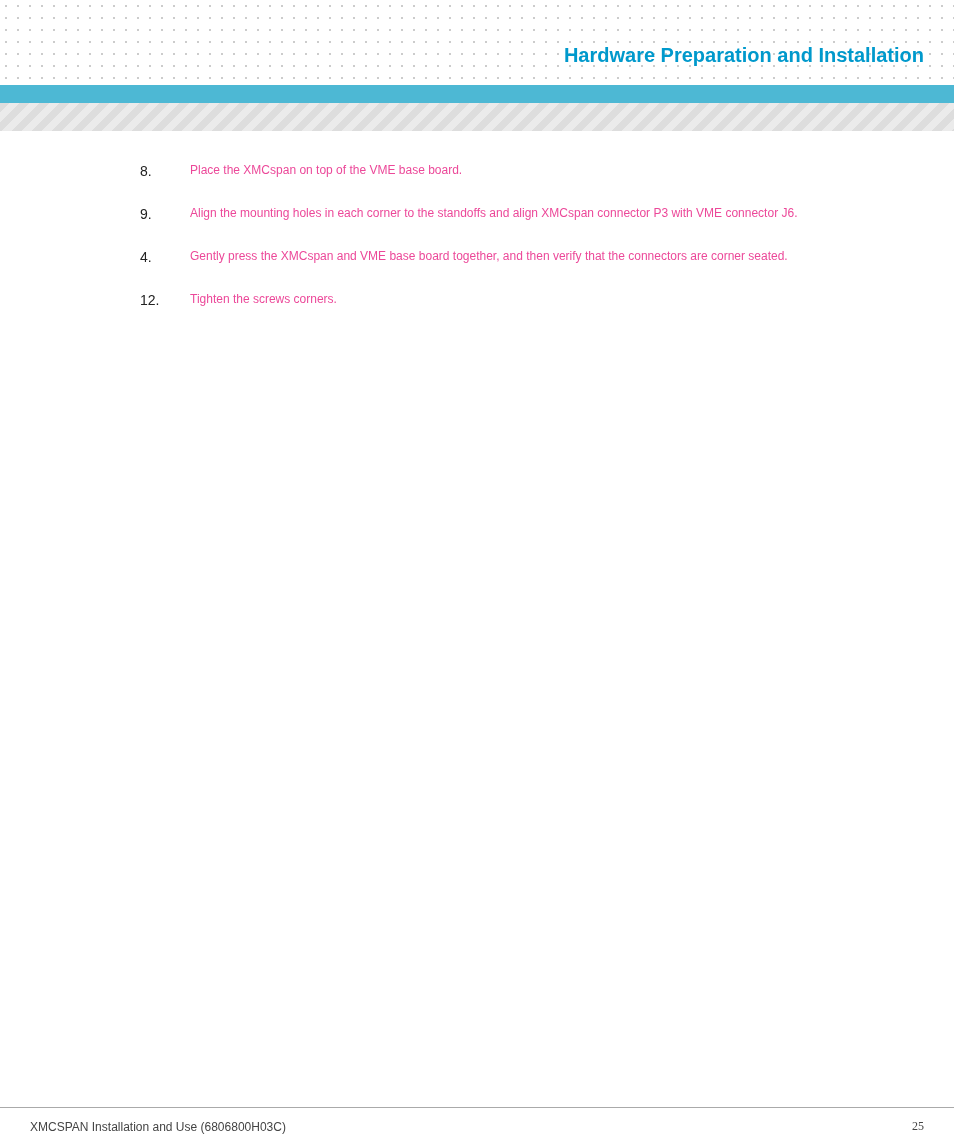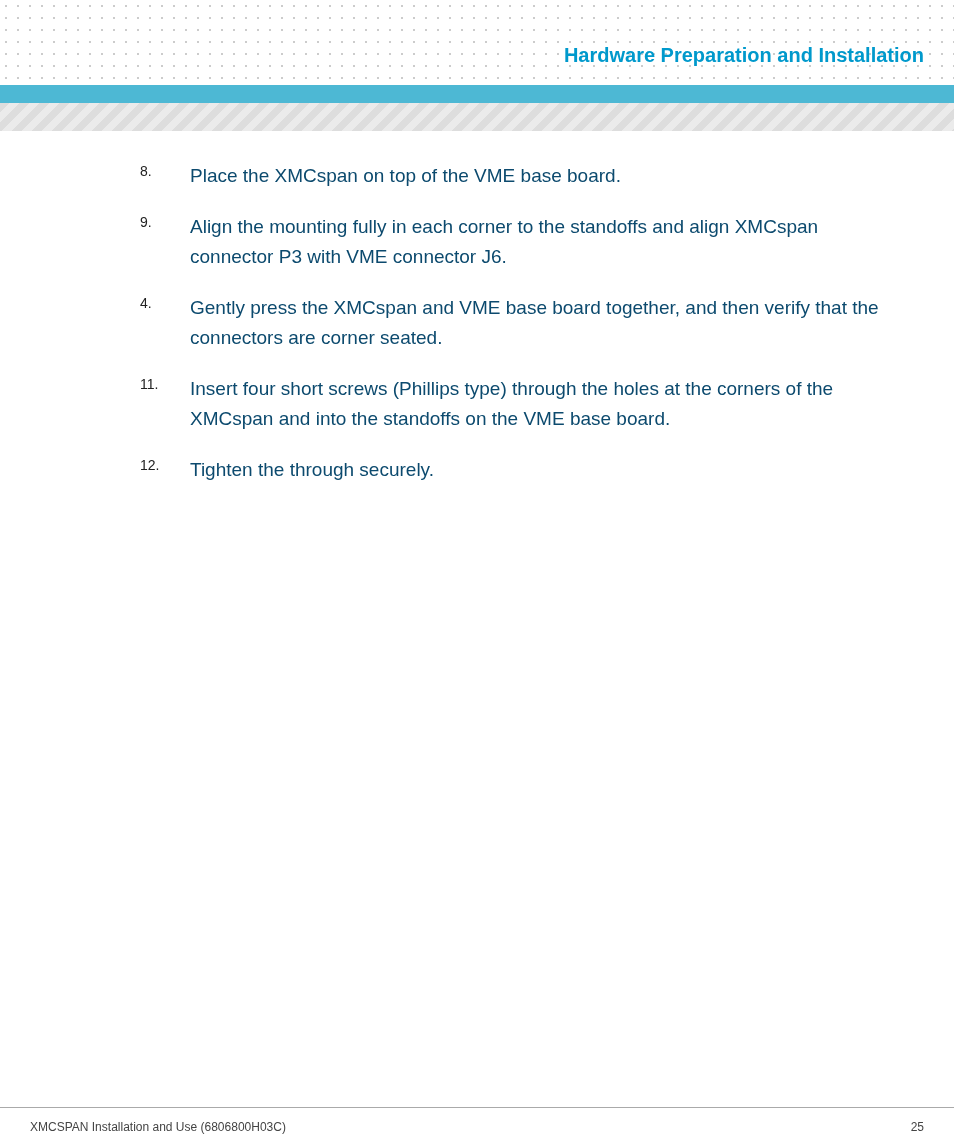--- a/index.html
+++ b/index.html
@@ -86,22 +86,22 @@
     }
 
     .list-number {
       min-width: 50px;
       font-size: 14px;
       color: #222222;
       padding-top: 0;
     }
 
     .list-text {
-      font-size: 19px;
-      color: #0c4a6e;
+      font-size: 12px;
+      color: #ec4899;
       line-height: 1.55;
     }
 
     
     .footer {
       position: absolute;
       bottom: 0;
       left: 0;
       right: 0;
       height: 38px;
@@ -113,20 +113,21 @@
     }
 
     .footer-left {
       font-size: 12px;
       color: #444444;
     }
 
     .footer-right {
       font-size: 12px;
       color: #444444;
+      font-family: Liberation Serif, serif;
     }
   </style>
 </head>
 <body>
 
 <div class="top-pattern">
   <div class="page-title-bar">
     <span class="page-title">Hardware Preparation and Installation</span>
   </div>
 </div>
@@ -136,33 +137,29 @@
 <div class="gray-stripe-band"></div>
 
 <div class="content-area">
   <ol class="numbered-list">
   <li class="list-item">
         <span class="list-number">8.</span>
         <span class="list-text">Place the XMCspan on top of the VME base board.</span>
       </li>
       <li class="list-item">
         <span class="list-number">9.</span>
-        <span class="list-text">Align the mounting fully in each corner to the standoffs and align XMCspan connector P3 with VME connector J6.</span>
+        <span class="list-text">Align the mounting holes in each corner to the standoffs and align XMCspan connector P3 with VME connector J6.</span>
       </li>
       <li class="list-item">
         <span class="list-number">4.</span>
         <span class="list-text">Gently press the XMCspan and VME base board together, and then verify that the connectors are corner seated.</span>
       </li>
       <li class="list-item">
-        <span class="list-number">11.</span>
-        <span class="list-text">Insert four short screws (Phillips type) through the holes at the corners of the XMCspan and into the standoffs on the VME base board.</span>
-      </li>
-      <li class="list-item">
         <span class="list-number">12.</span>
-        <span class="list-text">Tighten the through securely.</span>
+        <span class="list-text">Tighten the screws corners.</span>
       </li>
     </ol>
 </div>
 
 <div class="footer">
   <span class="footer-left">XMCSPAN Installation and Use (6806800H03C)</span>
   <span class="footer-right">25</span>
 </div>
 
 </body></html>

